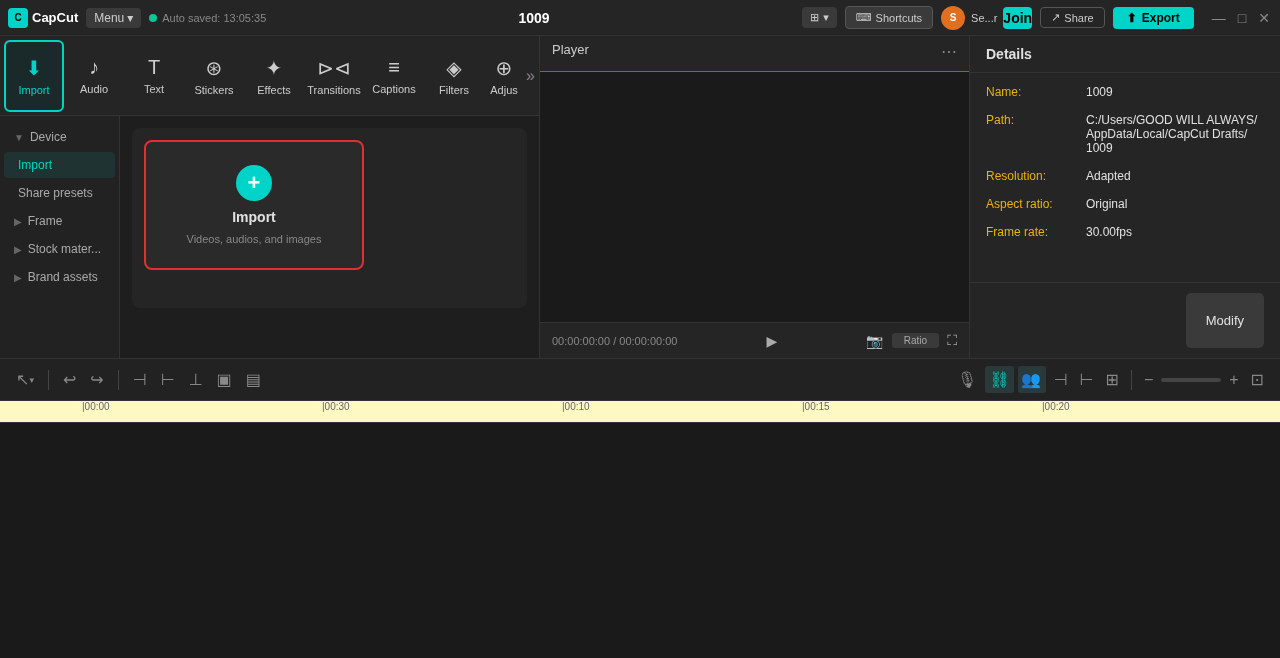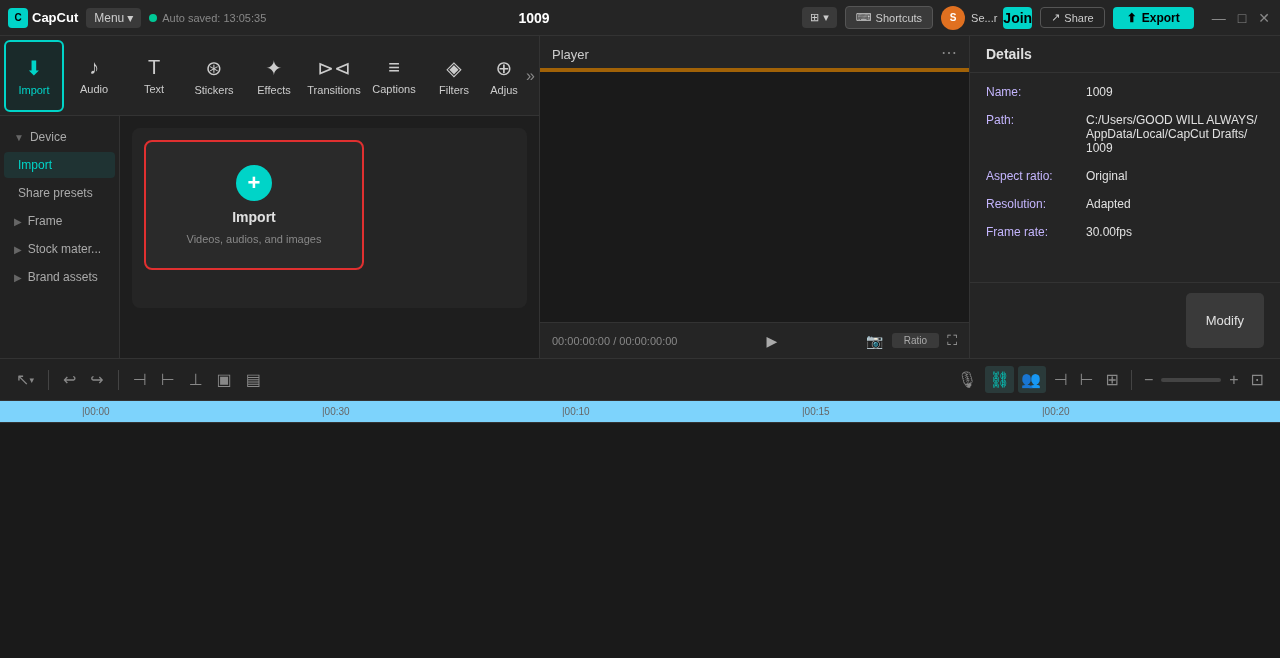--- a/index.html
+++ b/index.html
@@ -343,25 +343,25 @@
 
     
     .center-panel {
       flex: 1;
       display: flex;
       flex-direction: column;
       border-right: 1px solid #333;
     }
     .player-header {
       display: flex;
-      align-items: flex-end;
+      align-items: flex-start;
       justify-content: space-between;
       background: #252525;
       padding: 6px 12px;
-      border-bottom: 4px solid #a16207;
+      border-bottom: 1px solid #a16207;
       height: 36px;
     }
     .player-title {
       font-size: 13px;
       color: #ccc;
     }
     .player-menu-icon {
       color: #888;
       cursor: pointer;
       font-size: 16px;
@@ -433,21 +433,21 @@
       flex: 1;
       overflow-y: auto;
     }
     .detail-row {
       display: flex;
       margin-bottom: 14px;
       align-items: flex-start;
     }
     .detail-key {
       width: 100px;
-      color: #c4b5fd;
+      color: #eab308;
       font-size: 12px;
       flex-shrink: 0;
     }
     .detail-value {
       color: #e0e0e0;
       font-size: 12px;
       flex: 1;
     }
     .details-footer {
       padding: 10px 16px;
@@ -507,25 +507,25 @@
       align-items: center;
       gap: 4px;
     }
     .tl-tool-btn.active {
       background: #2a3a3a;
       color: #00d4c8;
     }
 
     .timeline-ruler {
       display: flex;
-      background: #7dd3fc;
+      background: #fef9c3;
       border-bottom: 1px solid #333;
       padding-left: 80px;
       height: 22px;
-      align-items: center;
+      align-items: flex-start;
     }
     .ruler-mark {
       flex: 1;
       text-align: left;
       font-size: 10px;
       color: #666;
       padding-left: 2px;
     }
 
     .timeline-body {
@@ -761,26 +761,26 @@
 
       <div class="detail-row">
         <span class="detail-key">Name:</span>
         <span class="detail-value">1009</span>
       </div>
       <div class="detail-row">
         <span class="detail-key">Path:</span>
         <span class="detail-value">C:/Users/GOOD WILL ALWAYS/<br>AppData/Local/CapCut Drafts/<br>1009</span>
       </div>
       <div class="detail-row">
+        <span class="detail-key">Resolution:</span>
+        <span class="detail-value">Adapted</span>
+      </div>
+      <div class="detail-row">
         <span class="detail-key">Aspect ratio:</span>
         <span class="detail-value">Original</span>
-      </div>
-      <div class="detail-row">
-        <span class="detail-key">Resolution:</span>
-        <span class="detail-value">Adapted</span>
       </div>
       <div class="detail-row">
         <span class="detail-key">Frame rate:</span>
         <span class="detail-value">30.00fps</span>
       </div>
 
     </div>
     <div class="details-footer">
       <button class="modify-btn">Modify</button>
     </div>

